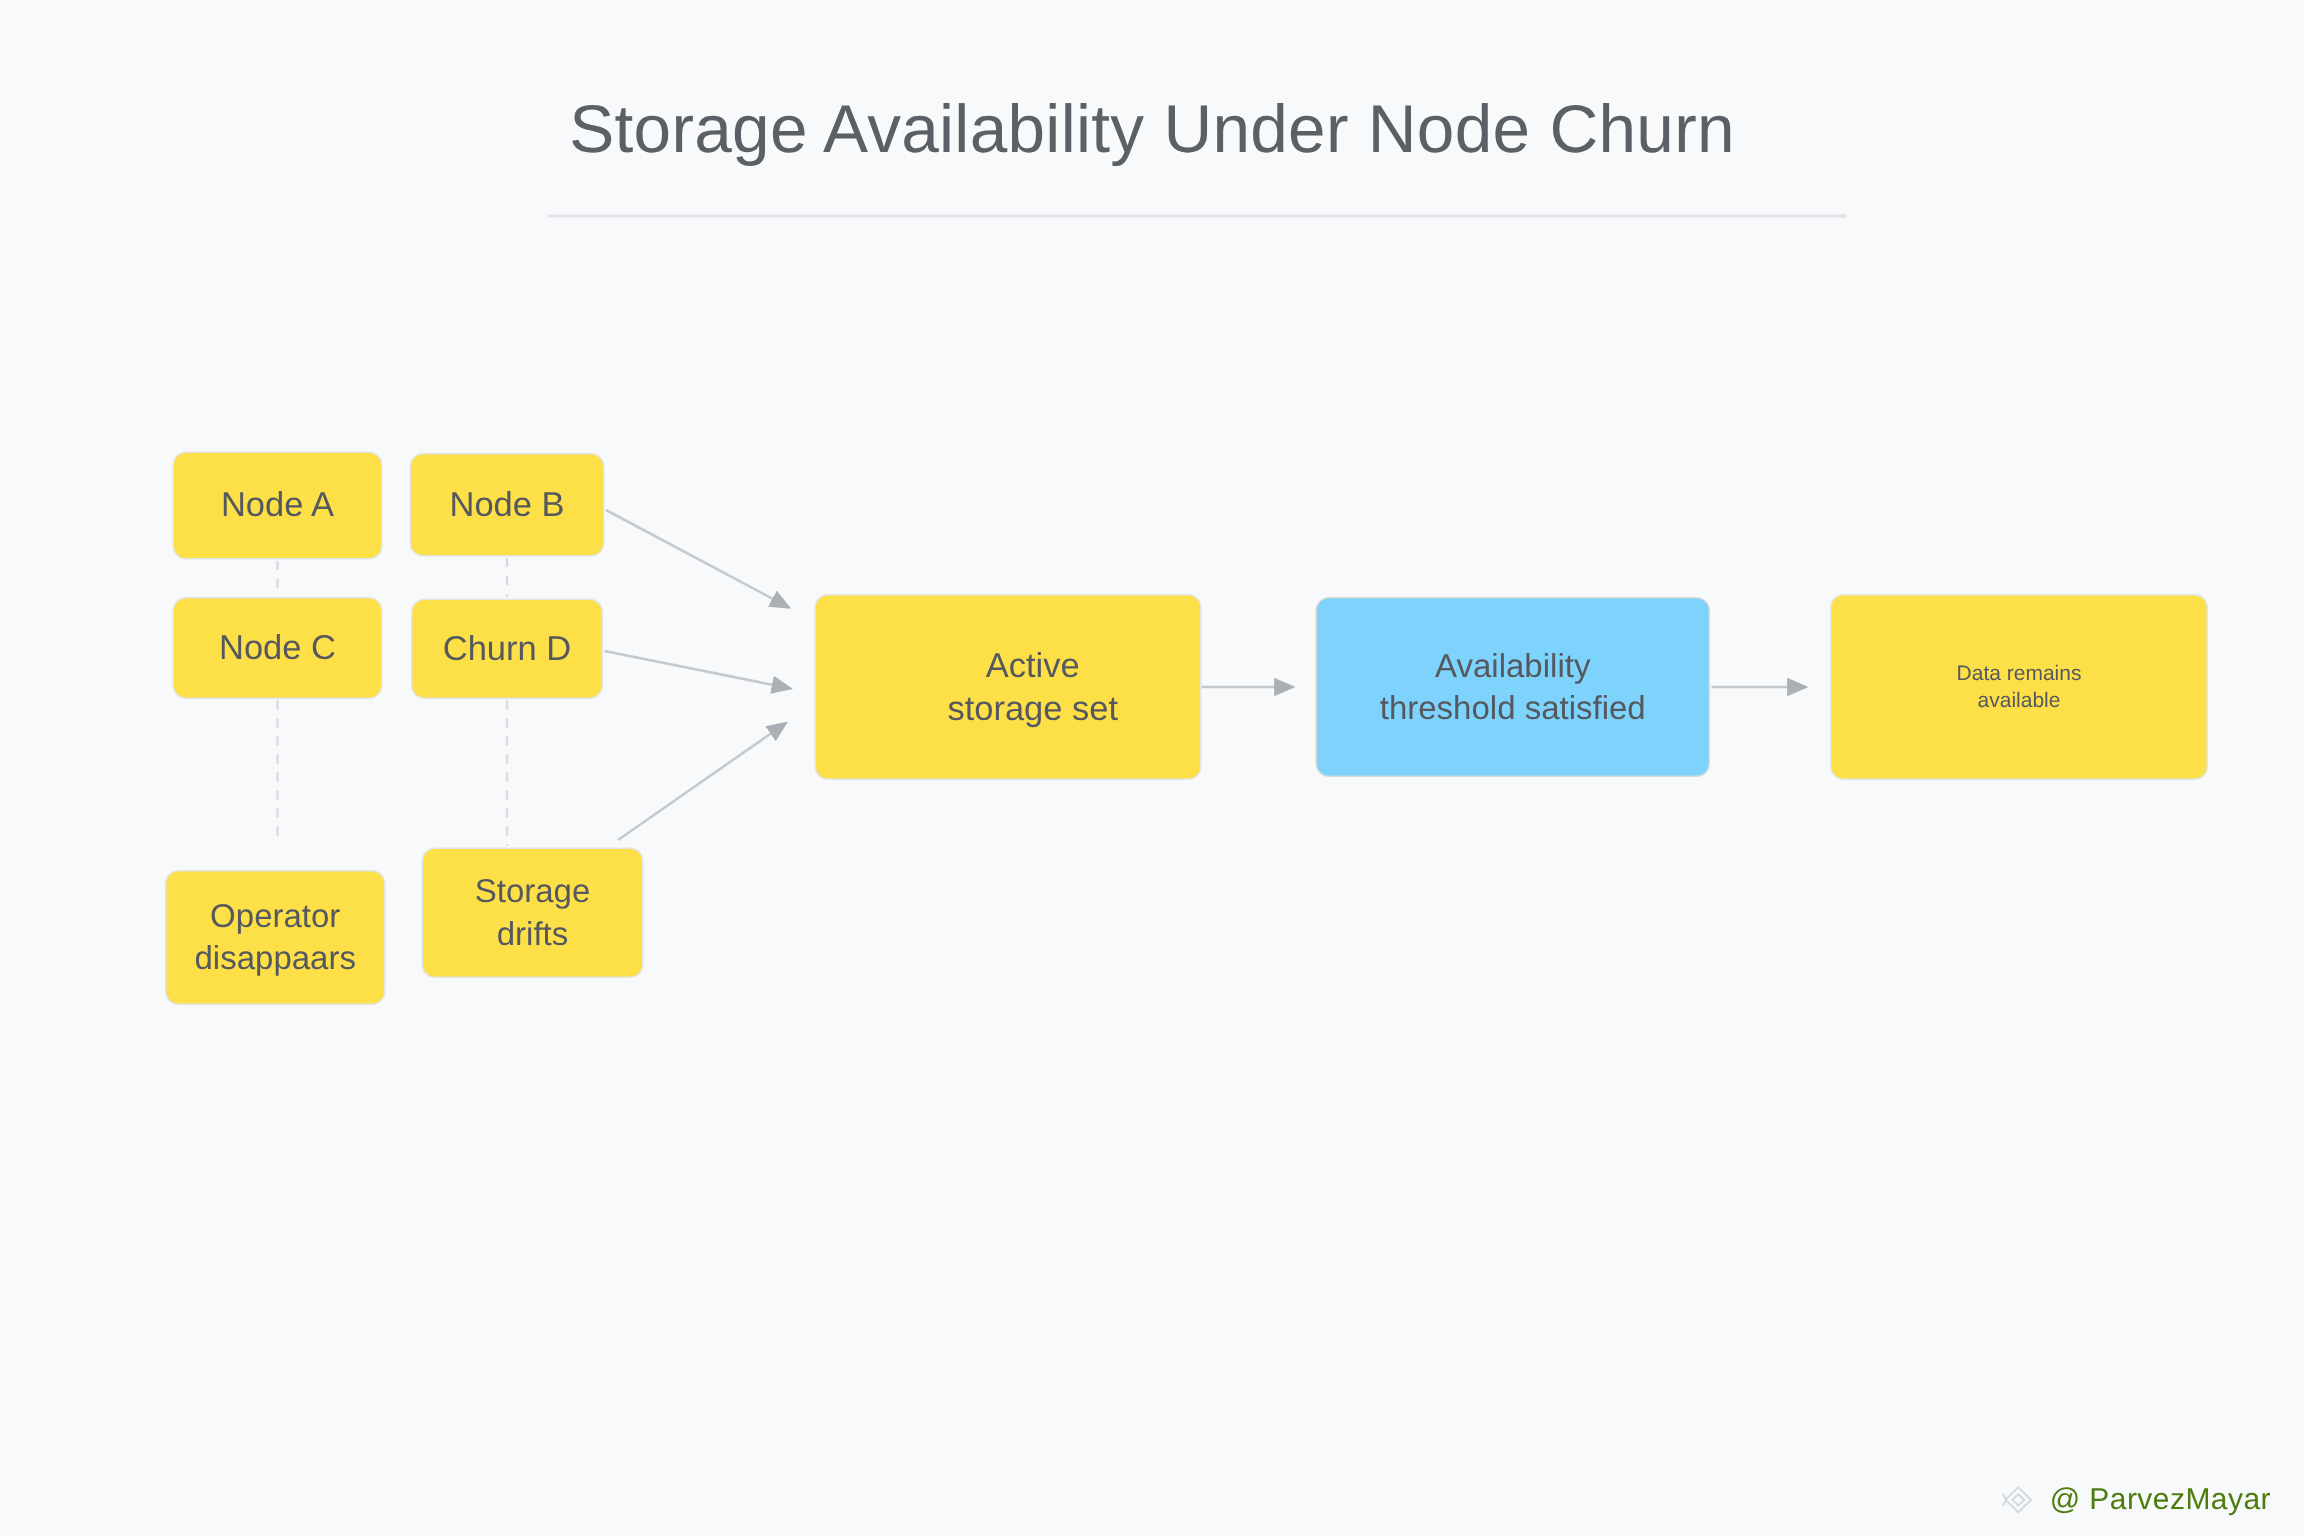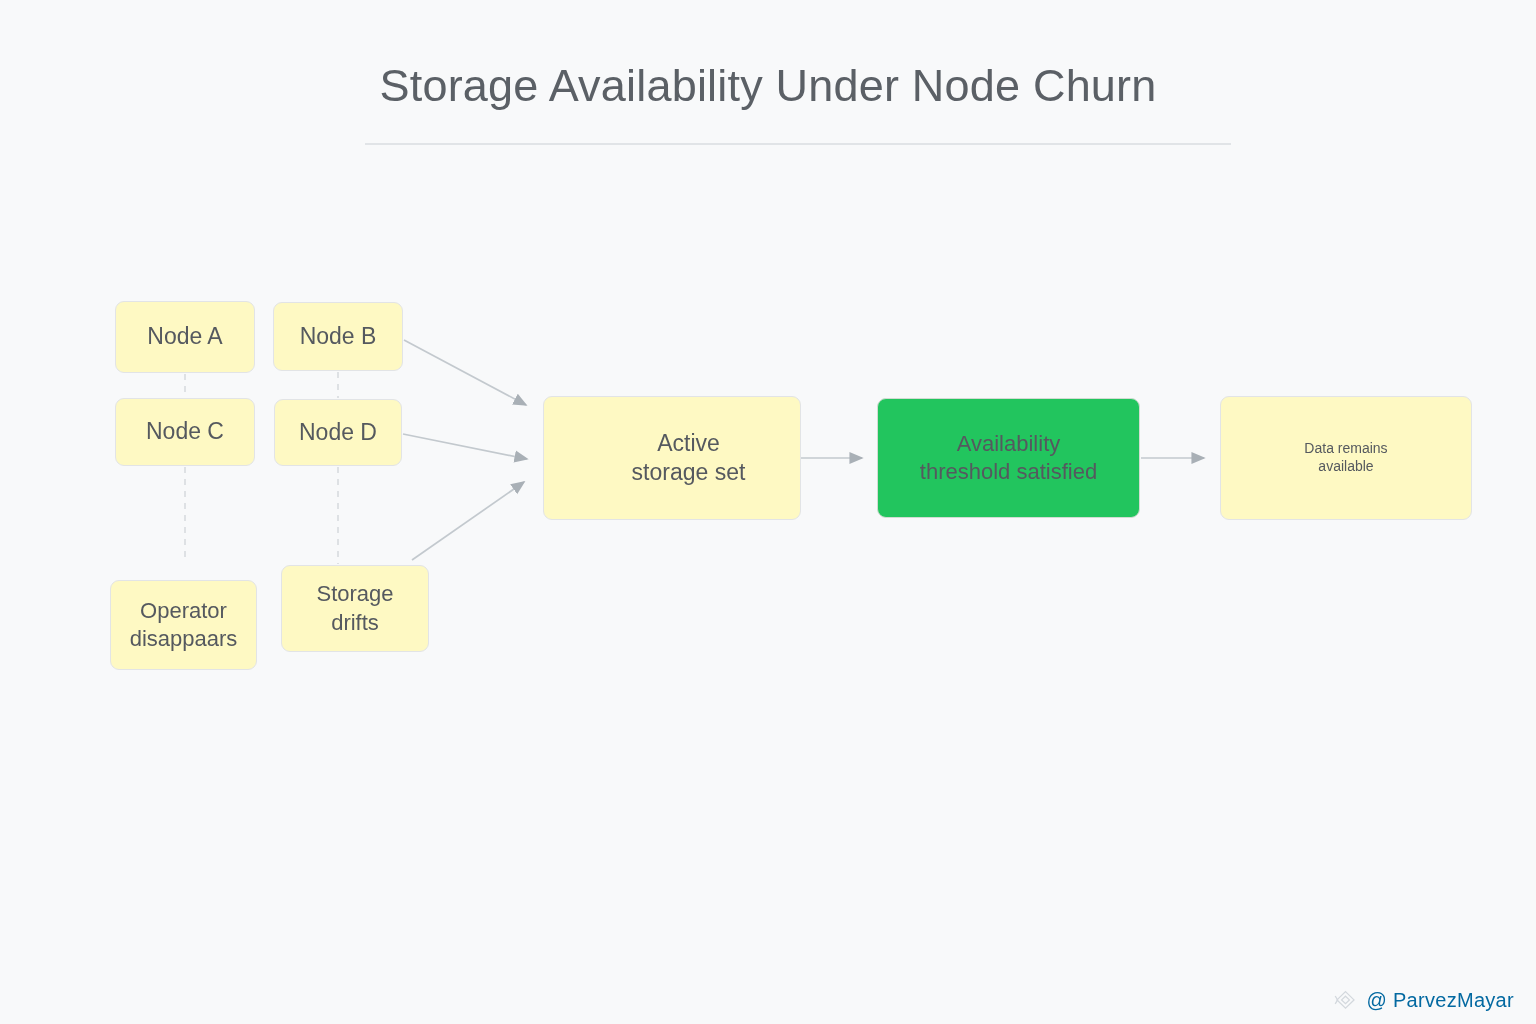--- a/index.html
+++ b/index.html
@@ -53,35 +53,35 @@
     left: 0; top: 0;
     width: 1536px;
     height: 1024px;
     pointer-events: none;
   }
 
   
   .node {
     position: absolute;
     box-sizing: border-box;
-    background: #fef9c3;
+    background: #fde047;
     border: 1px solid #e2e4e6;
     border-radius: 9px;
     display: flex;
     align-items: center;
     justify-content: center;
     text-align: center;
     color: #55595f;
     font-size: 23px;
     font-weight: 400;
     line-height: 1.28;
     padding: 4px 6px;
   }
   .node.green {
-    background: #22c55e;
+    background: #7dd3fc;
     border-color: #d2dcd2;
   }
   .node .label {
     display: block;
   }
 
   
   #node-a      { left: 115px; top: 301px; width: 140px; height: 72px; }
   #node-b      { left: 273px; top: 302px; width: 130px; height: 69px; }
   #node-c      { left: 115px; top: 398px; width: 140px; height: 68px; }
@@ -97,21 +97,21 @@
     position: absolute;
     right: 22px;
     bottom: 12px;
     display: flex;
     align-items: center;
     gap: 7px;
     color: #d3d8dd;
     font-size: 20px;
     letter-spacing: 0.3px;
   }
-  #watermark .wm-text { color: #0369a1; }
+  #watermark .wm-text { color: #4d7c0f; }
 </style>
 </head>
 <body>
 
 <div id="stage">
 
   <div id="title-block">
     <div id="page-title">Storage Availability Under Node Churn</div>
   </div>
   <div id="title-rule"></div>
@@ -145,21 +145,21 @@
 
   <div class="node" id="node-b">
     <span class="label">Node B</span>
   </div>
 
   <div class="node" id="node-c">
     <span class="label">Node C</span>
   </div>
 
   <div class="node" id="node-d">
-    <span class="label">Node D</span>
+    <span class="label">Churn D</span>
   </div>
 
   <div class="node" id="node-op">
     <span>
       <span class="label">Operator</span>
       <span class="label">disappaars</span>
     </span>
   </div>
 
   <div class="node" id="node-cap">

